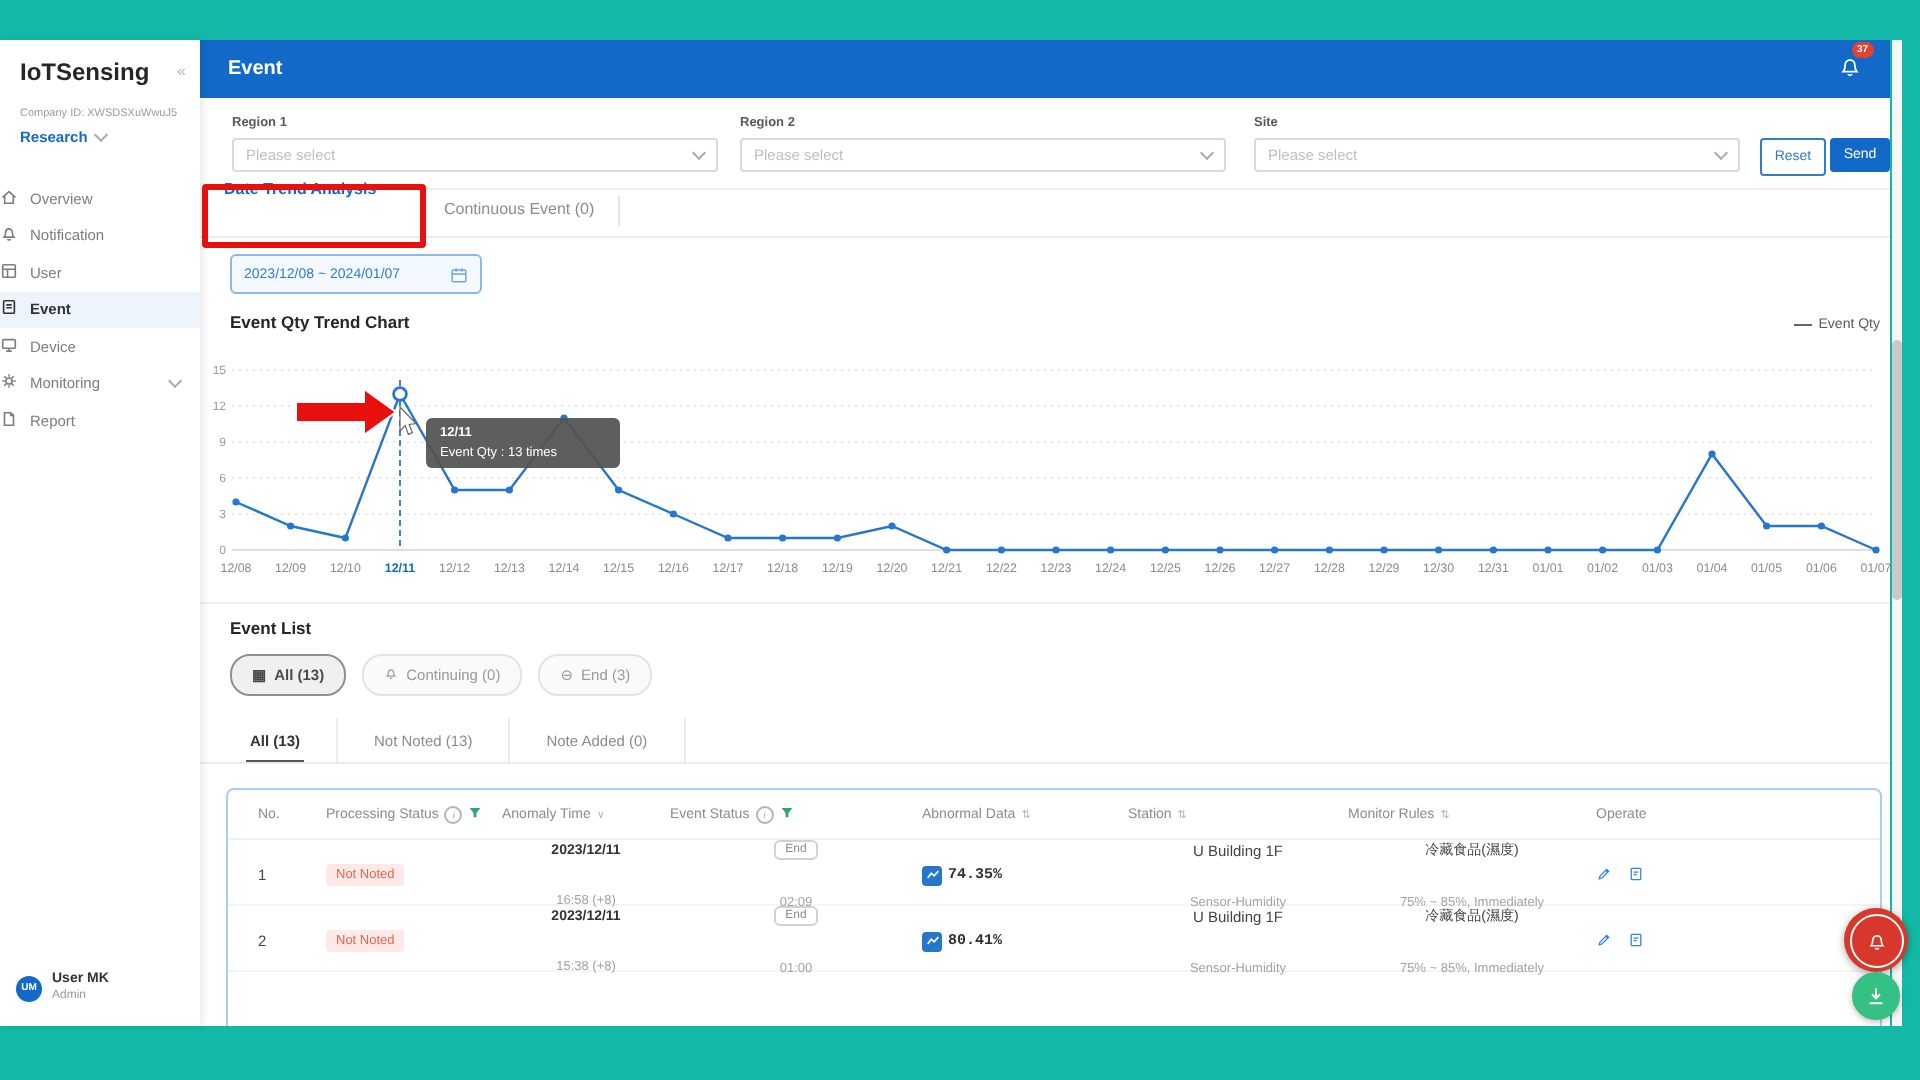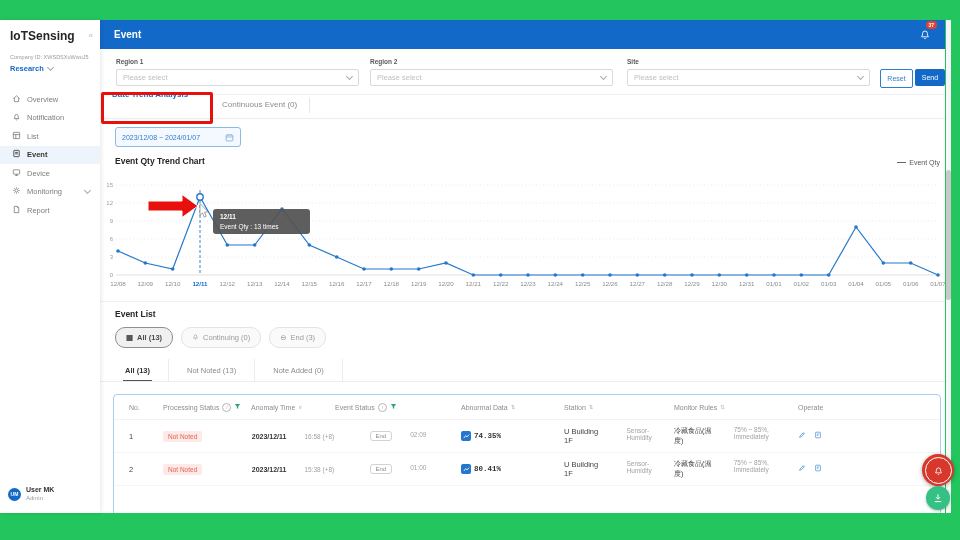--- a/index.html
+++ b/index.html
@@ -1,26 +1,26 @@
 <!DOCTYPE html>
 <html><head>
 <meta charset="utf-8">
 <style>
   html,body{margin:0;padding:0;background:#fff;}
-  .stage{position:relative;width:960px;height:540px;background:#22c55e;overflow:hidden;
+  .stage{position:relative;width:960px;height:540px;background:#14b8a6;overflow:hidden;
          font-family:"Liberation Sans",sans-serif;-webkit-font-smoothing:antialiased;}
   
   .sidebar{position:absolute;left:0;top:20px;width:100px;height:493px;background:#fff;
            box-shadow:1px 0 4px rgba(0,0,0,.10);z-index:3;}
   .logo{padding:9px 0 0 10px;font-size:12px;font-weight:bold;color:#262626;}
   .collapse{position:absolute;top:11px;right:7px;font-size:8px;color:#b9b9b9;cursor:pointer;}
   .company{margin:11px 0 0 10px;font-size:5.5px;color:#9b9b9b;white-space:nowrap;}
   .org{margin:4px 0 0 10px;font-size:7.5px;color:#1269c7;font-weight:bold;display:flex;align-items:center;gap:4px;}
   .menu{margin-top:17px;}
-  .side-item{display:flex;align-items:center;gap:6px;height:18.5px;padding-left:12px;
+  .side-item{display:flex;align-items:center;gap:6px;height:18.5px;
              font-size:7.5px;color:#7d7d7d;cursor:pointer;}
   .side-item.active{background:#eef4fb;color:#333;font-weight:bold;}
   .side-item svg{flex:0 0 auto;}
   .chev{width:4px;height:4px;border-right:1px solid #a9a9a9;border-bottom:1px solid #a9a9a9;
         transform:rotate(45deg);margin-top:-2px;}
   .side-item .chev{margin-left:auto;margin-right:10px;}
   .user-block{position:absolute;left:8px;bottom:11px;display:flex;gap:5px;align-items:center;}
   .avatar{width:13px;height:13px;border-radius:50%;background:#1269c7;color:#fff;font-size:5px;
           display:flex;align-items:center;justify-content:center;font-weight:bold;}
   .user-name{font-size:7px;color:#333;font-weight:bold;line-height:1.2;}
@@ -78,21 +78,21 @@
   
   .table-card{position:absolute;left:13px;top:374px;width:828px;height:150px;border:1px solid #a9cdf2;
               border-radius:4px 4px 0 0;background:#fff;overflow:hidden;box-sizing:border-box;}
   .group-row{height:21px;display:flex;align-items:center;gap:5px;padding-left:18px;border-bottom:1px solid #f0f0f0;cursor:pointer;}
   .group-caret{color:#2e7dd1;font-size:6px;}
   .group-label{color:#2e7dd1;font-size:7.5px;font-weight:bold;}
   .tgrid{display:grid;grid-template-columns:49px 88px 84px 126px 103px 110px 124px 1fr;align-items:center;}
   .thead{height:24px;color:#8c8c8c;font-size:7px;border-bottom:1px solid #f2f2f2;}
   .trow{height:32px;border-bottom:1px solid #f5f5f5;font-size:7.5px;color:#444;}
   .cell{display:flex;align-items:center;gap:3px;}
-  .cell.col{flex-direction:row;align-items:flex-start;justify-content:center;gap:18px;}
+  .cell.col{flex-direction:column;align-items:center;justify-content:center;gap:18px;}
   .c-first{padding-left:15px;}
   .i-info{width:7px;height:7px;border:0.5px solid #b5b5b5;border-radius:50%;color:#a5a5a5;font-size:4.5px;
           display:inline-flex;align-items:center;justify-content:center;font-style:italic;cursor:pointer;}
   .i-sort{font-size:5.5px;color:#b5b5b5;cursor:pointer;}
   .badge-notnoted{background:#fdeae8;color:#e2654e;border-radius:2px;padding:2px 5px;font-size:6.5px;}
   .d-main{font-size:7px;font-weight:bold;color:#333;}
   .d-sub{font-size:6.5px;color:#a3a3a3;}
   .end-badge{border:1px solid #d2d2d2;border-radius:3px;color:#8c8c8c;font-size:6px;padding:1px 5px;background:#fff;}
   .abn-ic{width:10px;height:10px;background:#2477cc;border-radius:2px;display:inline-flex;align-items:center;justify-content:center;}
   .abn-val{font-size:7.5px;font-weight:bold;color:#333;font-family:Liberation Mono, monospace;}
@@ -133,21 +133,21 @@
               <path d="M2.3 7.3h5.4c-.6-.7-.9-1.5-.9-2.8a1.8 1.8 0 0 0-3.6 0c0 1.3-.3 2.1-.9 2.8z" fill="none" stroke="currentColor" stroke-width="0.9"></path>
               <path d="M4.2 8.4a.9.9 0 0 0 1.6 0" fill="none" stroke="currentColor" stroke-width="0.9"></path>
             </svg></span>
           <span>Notification</span>
         </div>
         <div class="side-item">
           <span><svg width="9" height="9" viewBox="0 0 10 10">
               <rect x="1.5" y="1.5" width="7" height="7" rx="0.6" fill="none" stroke="currentColor" stroke-width="0.9"></rect>
               <path d="M1.5 4h7M4.2 4v4.5" fill="none" stroke="currentColor" stroke-width="0.9"></path>
             </svg></span>
-          <span>List</span>
+          <span>User</span>
         </div>
         <div class="side-item active">
           <span><svg width="9" height="9" viewBox="0 0 10 10">
               <rect x="2" y="1.5" width="6" height="7" rx="0.6" fill="none" stroke="currentColor" stroke-width="0.9"></rect>
               <path d="M3.5 3.8h3M3.5 5.4h3" fill="none" stroke="currentColor" stroke-width="0.9"></path>
             </svg></span>
           <span>Event</span>
         </div>
         <div class="side-item">
           <span><svg width="9" height="9" viewBox="0 0 10 10">

